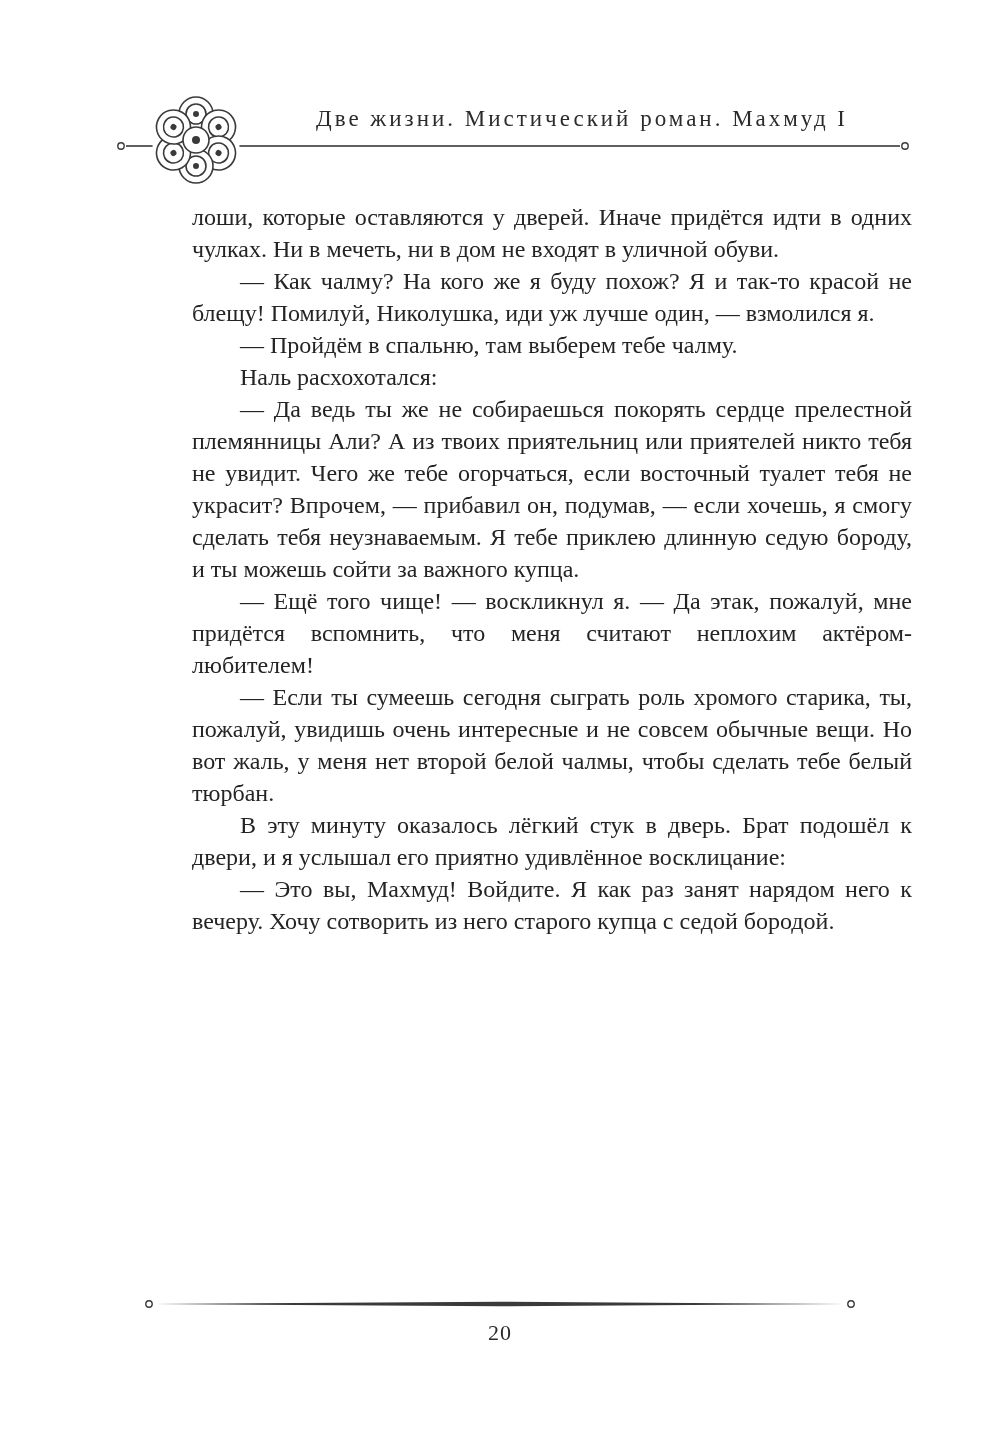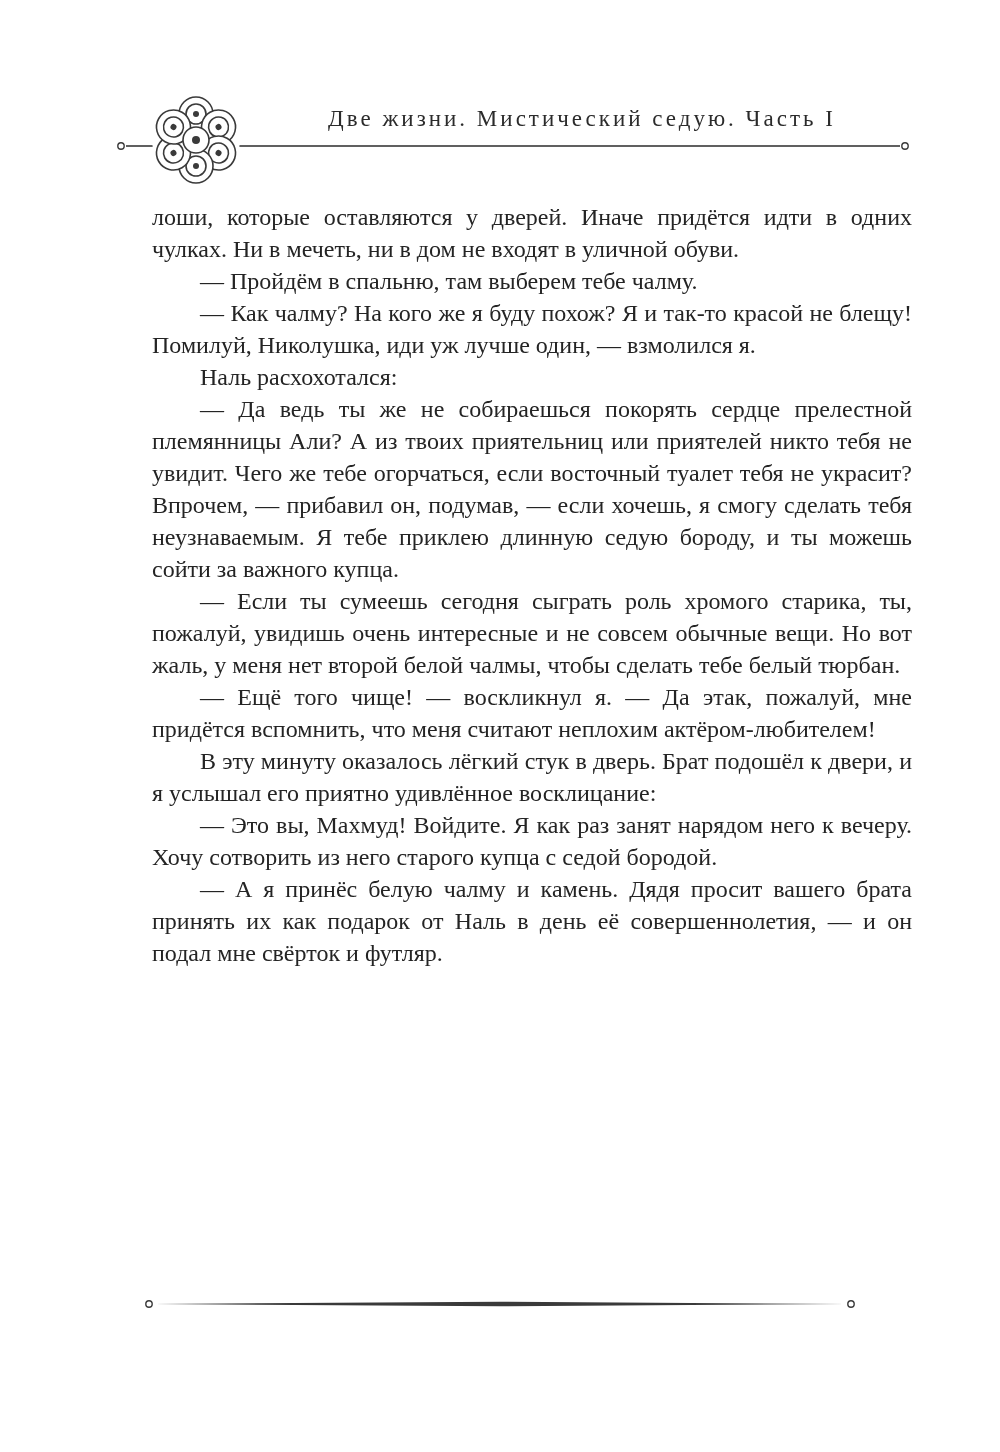--- a/index.html
+++ b/index.html
@@ -30,20 +30,21 @@
   
   .text-block {
     position:absolute; left:152px; top:201px; width:760px;
   }
   .text-block p {
     font-size:24px;
     line-height:32px;
     text-align:justify;
     text-indent:48px;
     hyphens:auto;
+    margin-left:40px;
   }
   .text-block p.no-indent { text-indent:0; }
   
   .page-footer {
     position:absolute; left:0; top:1296px; width:100%; text-align:center;
   }
   .footer-rule { display:inline-block; width:712px; height:12px; }
   .page-number {
     margin-top:6px; font-size:22px; letter-spacing:1px; color:#2b2b2b;
   }
@@ -95,39 +96,39 @@
             <circle cx="50" cy="24" r="17"></circle>
               <circle cx="50" cy="24" r="10"></circle>
               <circle cx="50" cy="24" r="3" fill="#3a3a3a" stroke="none"></circle>
           </g>
           <circle cx="50" cy="50" r="13"></circle>
           <circle cx="50" cy="50" r="4" fill="#3a3a3a" stroke="none"></circle>
         </g>
       </svg>
     </div>
 
-    <h1 class="running-title">Две жизни. Мистический седую. Часть I</h1>
+    <h1 class="running-title">Две жизни. Мистический роман. Махмуд I</h1>
   </header>
 
   <main class="text-block">
     <p class="no-indent">лоши, которые оставляются у дверей. Иначе придётся идти в одних чулках. Ни в мечеть, ни в дом не входят в уличной обуви.</p>
+    <p>— Как чалму? На кого же я буду похож? Я и так-то красой не блещу! Помилуй, Николушка, иди уж лучше один, — взмолился я.</p>
     <p>— Пройдём в спальню, там выберем тебе чалму.</p>
-    <p>— Как чалму? На кого же я буду похож? Я и так-то красой не блещу! Помилуй, Николушка, иди уж лучше один, — взмолился я.</p>
     <p>Наль расхохотался:</p>
     <p>— Да ведь ты же не собираешься покорять сердце прелестной племянницы Али? А из твоих приятельниц или приятелей никто тебя не увидит. Чего же тебе огорчаться, если восточный туалет тебя не украсит? Впрочем, — прибавил он, подумав, — если хочешь, я смогу сделать тебя неузнаваемым. Я тебе приклею длинную седую бороду, и ты можешь сойти за важного купца.</p>
+    <p>— Ещё того чище! — воскликнул я. — Да этак, пожалуй, мне придётся вспомнить, что меня считают неплохим актёром-любителем!</p>
     <p>— Если ты сумеешь сегодня сыграть роль хромого старика, ты, пожалуй, увидишь очень интересные и не совсем обычные вещи. Но вот жаль, у меня нет второй белой чалмы, чтобы сделать тебе белый тюрбан.</p>
-    <p>— Ещё того чище! — воскликнул я. — Да этак, пожалуй, мне придётся вспомнить, что меня считают неплохим актёром-любителем!</p>
     <p>В эту минуту оказалось лёгкий стук в дверь. Брат подошёл к двери, и я услышал его приятно удивлённое восклицание:</p>
     <p>— Это вы, Махмуд! Войдите. Я как раз занят нарядом него к вечеру. Хочу сотворить из него старого купца с седой бородой.</p>
-    <p>— А я принёс белую чалму и камень. Дядя просит вашего брата принять их как подарок от Наль в день её совершеннолетия, — и он подал мне свёрток и футляр.</p>
   </main>
 
   <footer class="page-footer">
     <div class="footer-rule">
       <svg width="712" height="12" viewBox="0 0 712 12">
         <circle cx="5" cy="6" r="3.2" fill="none" stroke="#3a3a3a" stroke-width="1.4"></circle>
         <polygon points="10,6 356,3.8 702,6 356,8.2" fill="#3a3a3a"></polygon>
         <circle cx="707" cy="6" r="3.2" fill="none" stroke="#3a3a3a" stroke-width="1.4"></circle>
       </svg>
     </div>
+    <div class="page-number">20</div>
   </footer>
 
 </div>
 
 </body></html>

